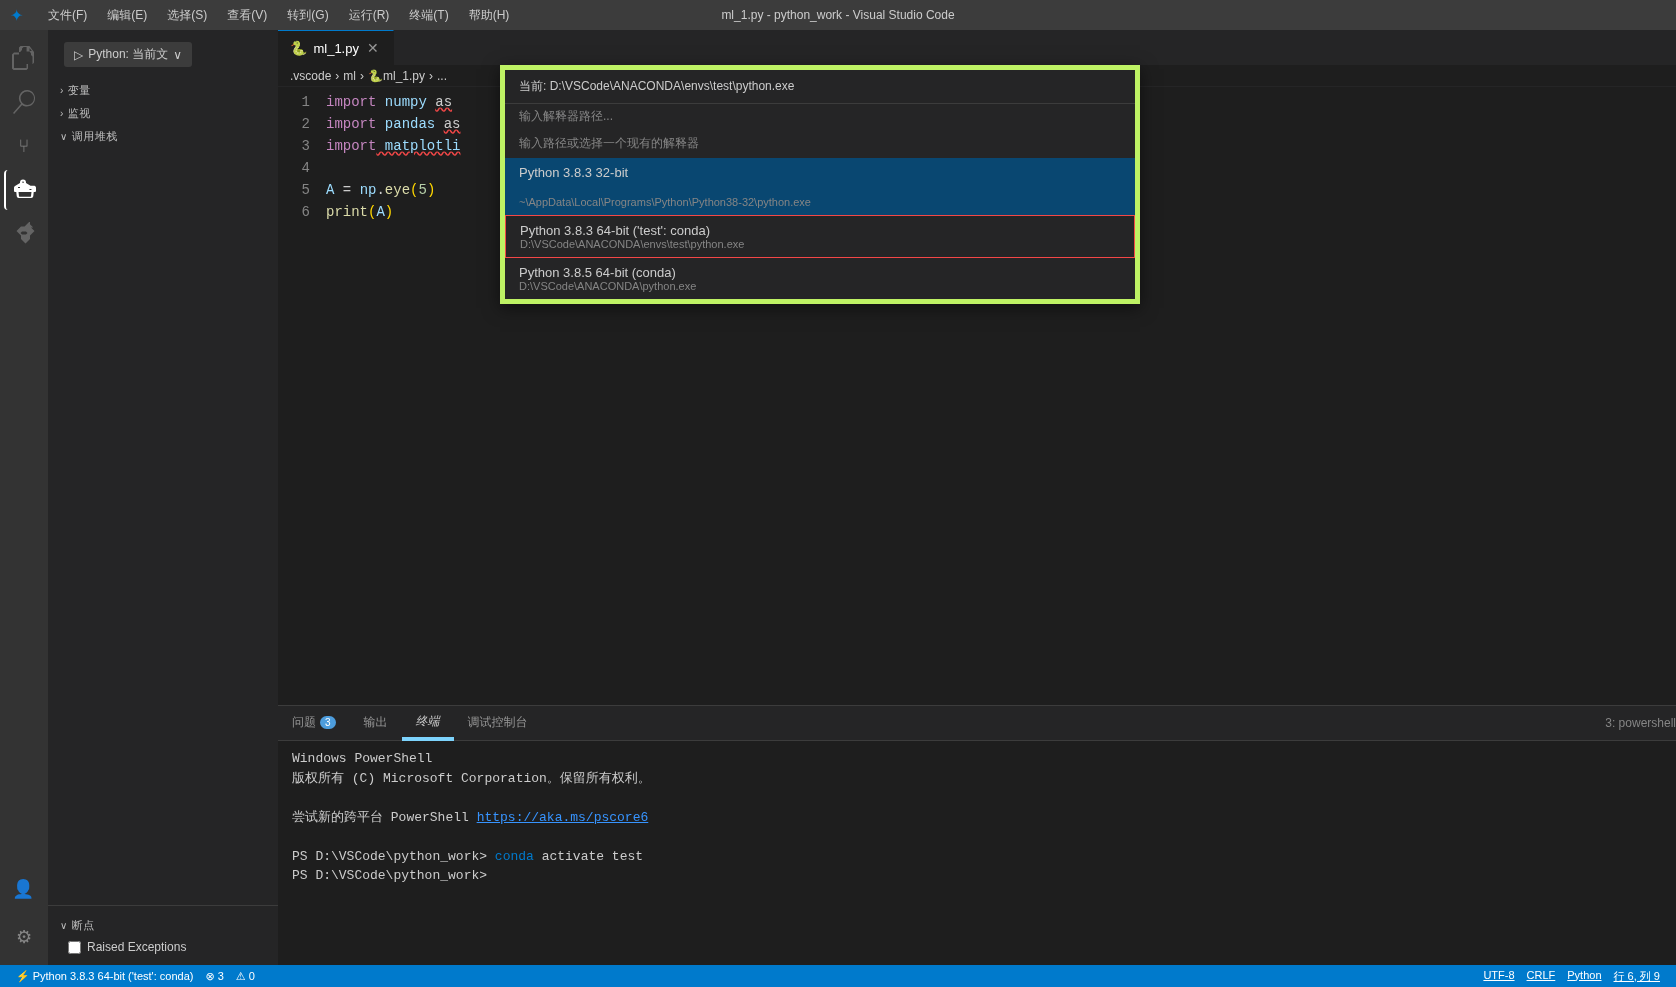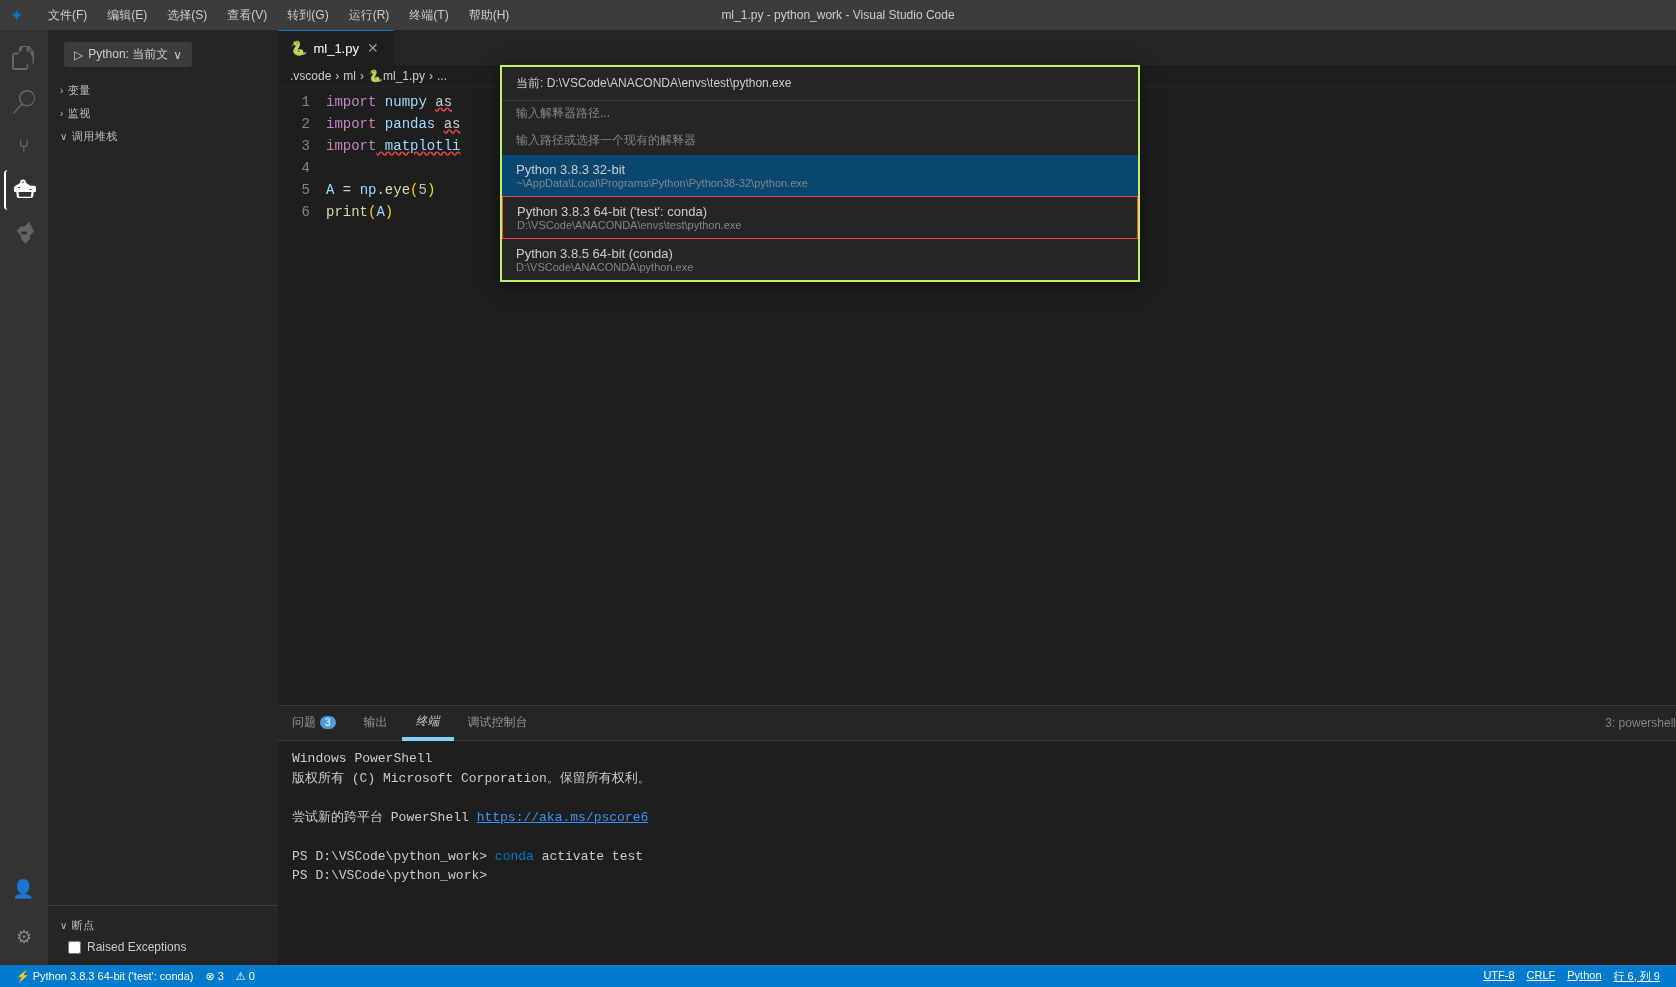--- a/index.html
+++ b/index.html
@@ -210,21 +210,21 @@
     .kw-as { color: #cccccc; }
     .squiggly { text-decoration: underline wavy #f44747; }
 
     
     .dropdown-overlay {
       position: fixed;
       top: 65px;
       left: 500px;
       width: 640px;
       background: #252526;
-      border: 2px solid #bef264;
+      border: 5px solid #bef264;
       box-shadow: 0 4px 16px rgba(0,0,0,0.5);
       z-index: 1000;
     }
     .dropdown-header {
       padding: 8px 14px;
       font-size: 12px;
       color: #cccccc;
       background: #252526;
       border-bottom: 1px solid #3c3c3c;
     }
@@ -234,20 +234,21 @@
       color: #858585;
     }
     .dropdown-item {
       padding: 7px 14px;
       cursor: pointer;
       display: flex;
       flex-direction: column;
     }
     .dropdown-item.selected {
       background: #094771;
+      gap: 16px;
     }
     .dropdown-item.highlighted {
       border: 1px solid #f44747;
       background: #252526;
     }
     .dropdown-item-title {
       font-size: 13px;
       color: #cccccc;
     }
     .dropdown-item-sub {

